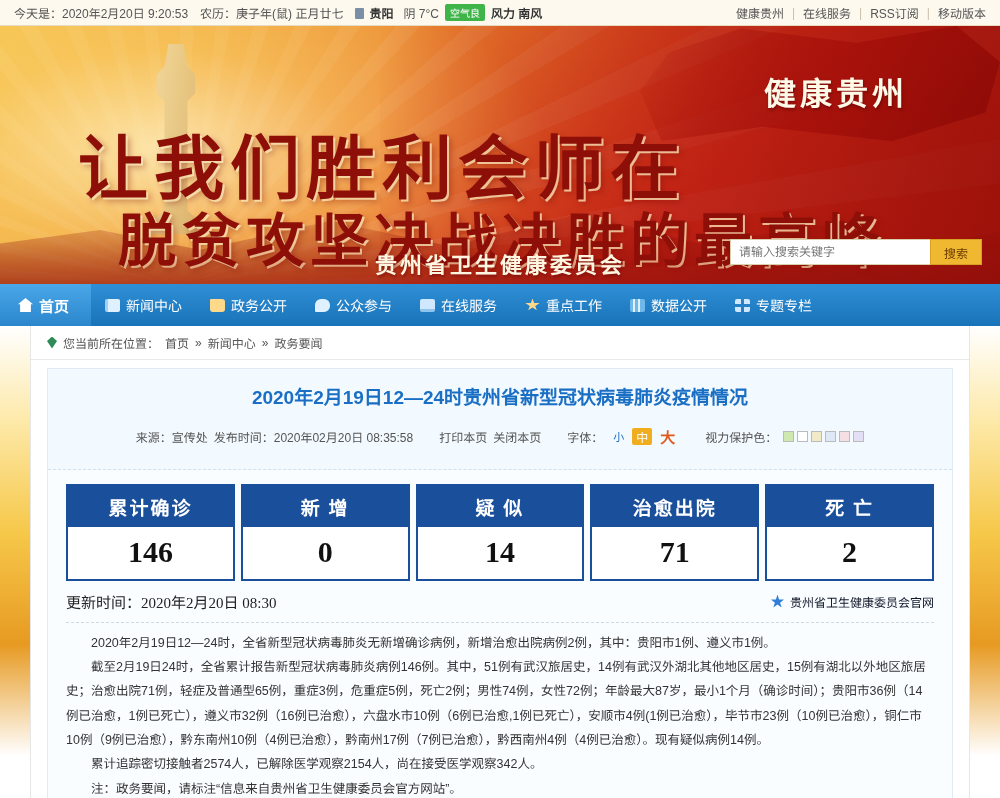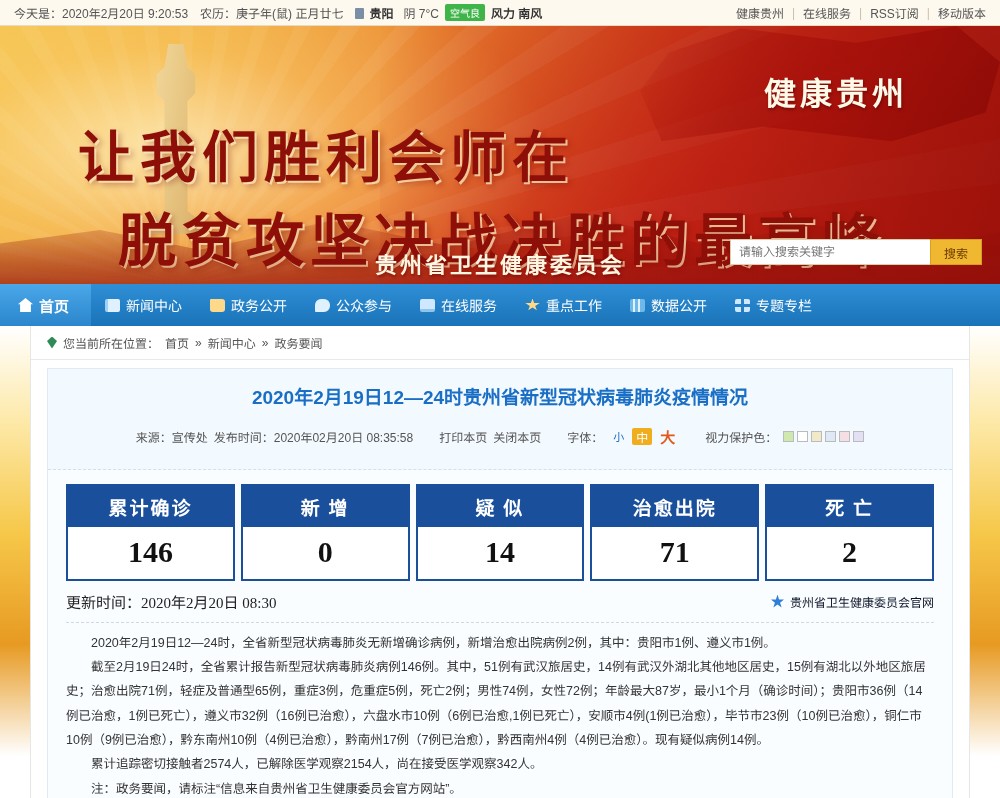--- a/index.html
+++ b/index.html
@@ -86,21 +86,21 @@
     white-space: nowrap;
   }
   .banner .bline1, .banner .bline2 {
     position: absolute;
     font-family: "Liberation Serif", "DejaVu Serif", serif;
     font-weight: bold;
     color: #8d0f08;
     white-space: nowrap;
     text-shadow: 2px 2px 0 rgba(255,238,190,.75), 4px 4px 6px rgba(120,10,0,.35);
   }
-  .banner .bline1 { left: 78px; top: 86px; font-size: 56px; letter-spacing: 6px; }
+  .banner .bline1 { left: 78px; top: 86px; font-size: 70px; letter-spacing: 6px; }
   .banner .bline2 { left: 118px; top: 168px; font-size: 58px; letter-spacing: 6px; }
 
   
   .orgbar {
     position: absolute; left: 0; bottom: 0; width: 100%; height: 42px;
     background: linear-gradient(180deg, rgba(150,14,8,.0) 0%, rgba(150,14,8,.25) 100%);
     display: flex; align-items: center; justify-content: center;
   }
   .orgname {
     font-family: "Liberation Serif", "DejaVu Serif", serif;

